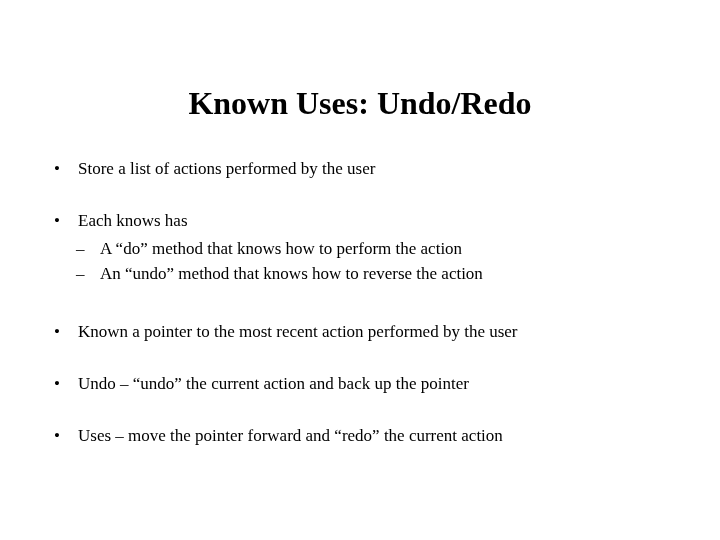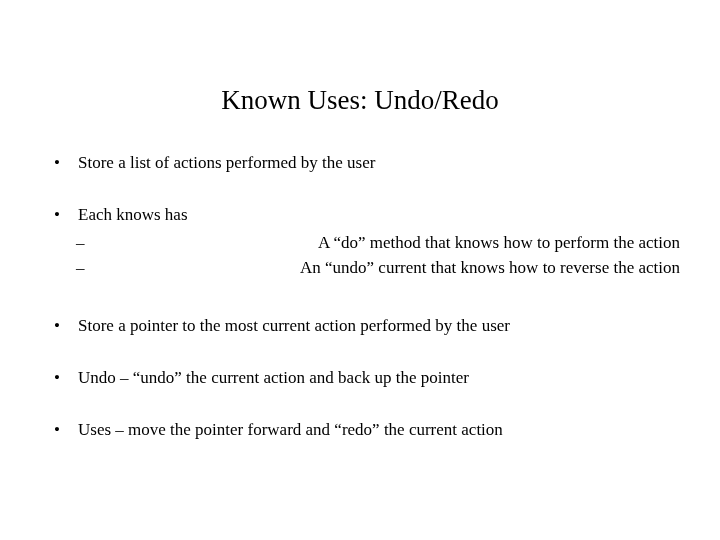--- a/index.html
+++ b/index.html
@@ -9,23 +9,23 @@
     }
     body {
       width: 720px;
       height: 540px;
       background: #ffffff;
       font-family: "Times New Roman", Times, serif;
       color: #000000;
       padding: 85px 40px 40px 40px;
     }
     .title {
-      font-size: 27px;
+      font-size: 32px;
       text-align: center;
-      font-weight: normal;
+      font-weight: bold;
       margin-bottom: 35px;
     }
     .content {
       font-size: 17px;
       line-height: 1.4;
     }
     .bullet-item {
       margin-bottom: 28px;
       padding-left: 10px;
     }
@@ -53,21 +53,20 @@
       display: flex;
       align-items: flex-start;
       margin-bottom: 2px;
     }
     .sub-marker {
       width: 24px;
       flex-shrink: 0;
     }
     .sub-text {
       flex: 1;
-      text-align: right;
     }
     .group-with-sub {
       margin-bottom: 34px;
     }
   </style>
 </head>
 <body>
 
 <h1 class="title">Known Uses: Undo/Redo</h1>
 
@@ -87,29 +86,29 @@
         <span class="bullet-text">Each knows has</span>
       </div>
     </div>
     <div class="sub-list">
       <div class="sub-item">
         <span class="sub-marker">–</span>
         <span class="sub-text">A “do” method that knows how to perform the action</span>
       </div>
       <div class="sub-item">
         <span class="sub-marker">–</span>
-        <span class="sub-text">An “undo” current that knows how to reverse the action</span>
+        <span class="sub-text">An “undo” method that knows how to reverse the action</span>
       </div>
     </div>
   </div>
 
   <div class="bullet-item">
     <div class="bullet-row">
       <span class="bullet-marker">•</span>
-      <span class="bullet-text">Store a pointer to the most current action performed by the user</span>
+      <span class="bullet-text">Known a pointer to the most recent action performed by the user</span>
     </div>
   </div>
 
   <div class="bullet-item">
     <div class="bullet-row">
       <span class="bullet-marker">•</span>
       <span class="bullet-text">Undo – “undo” the current action and back up the pointer</span>
     </div>
   </div>
 

